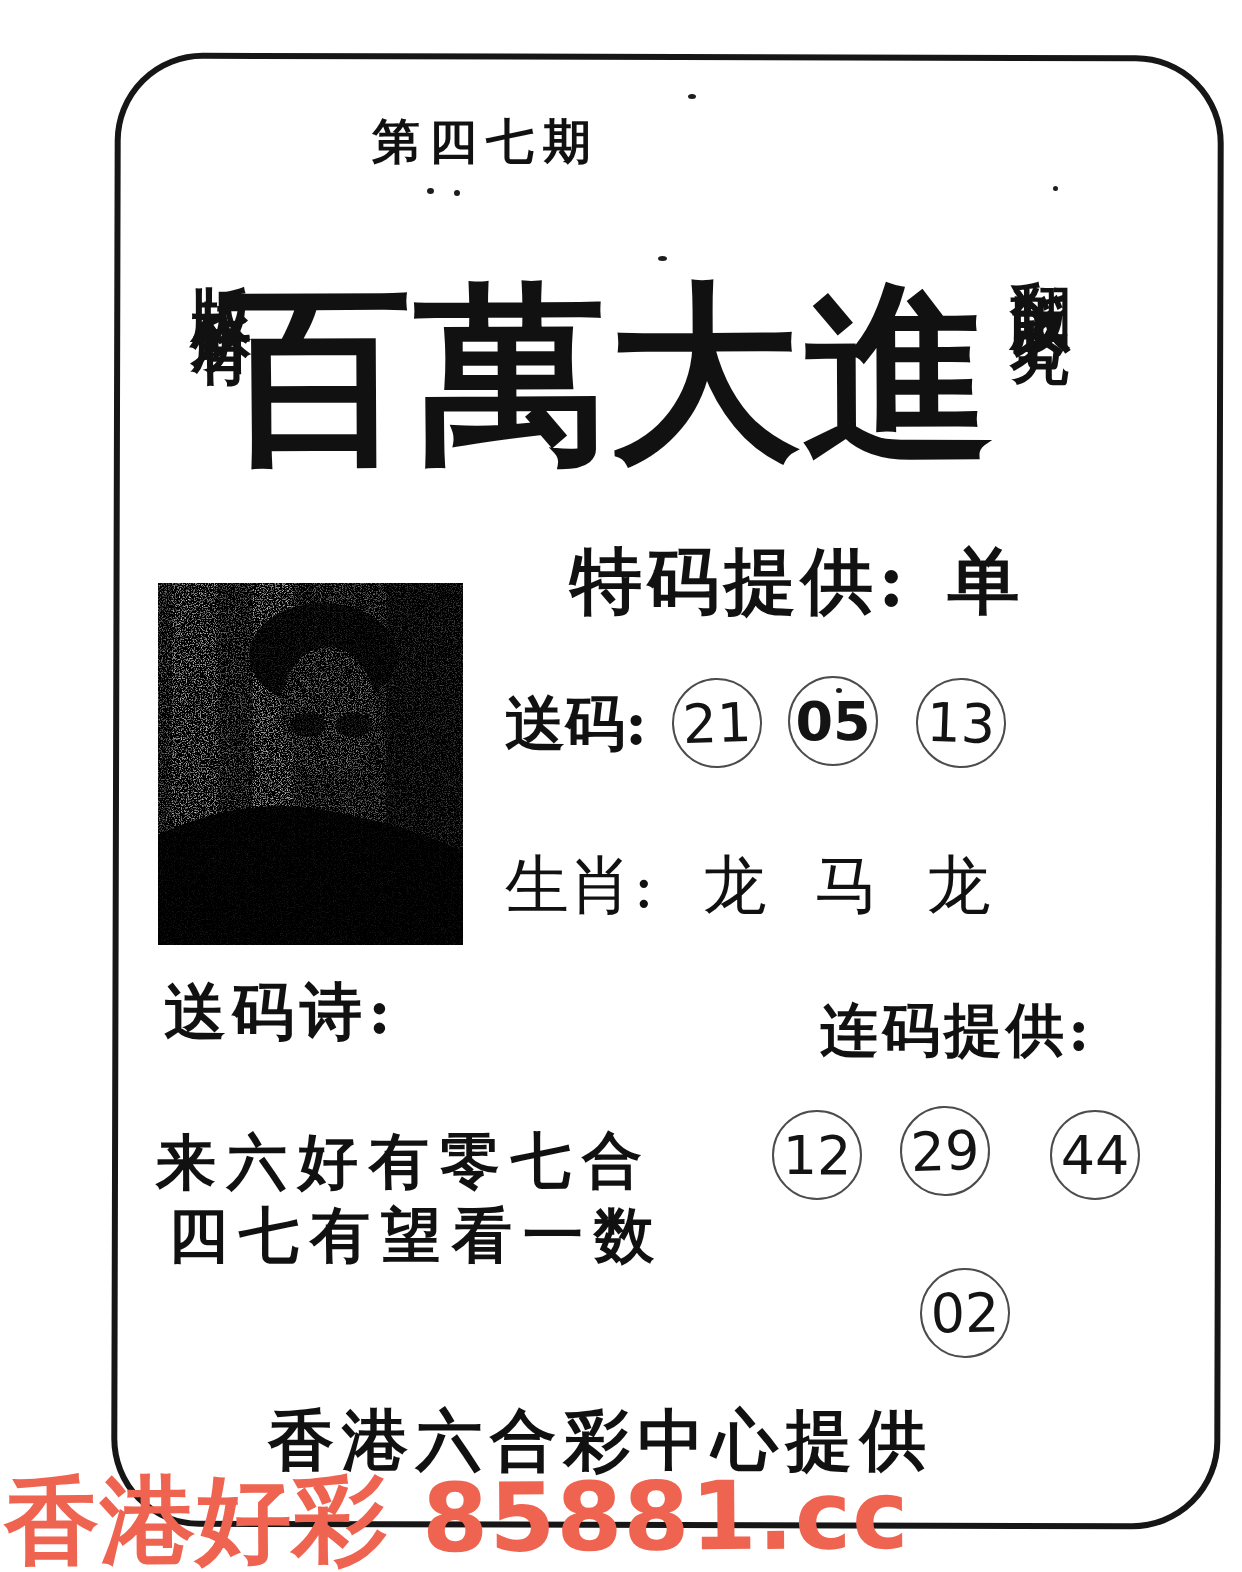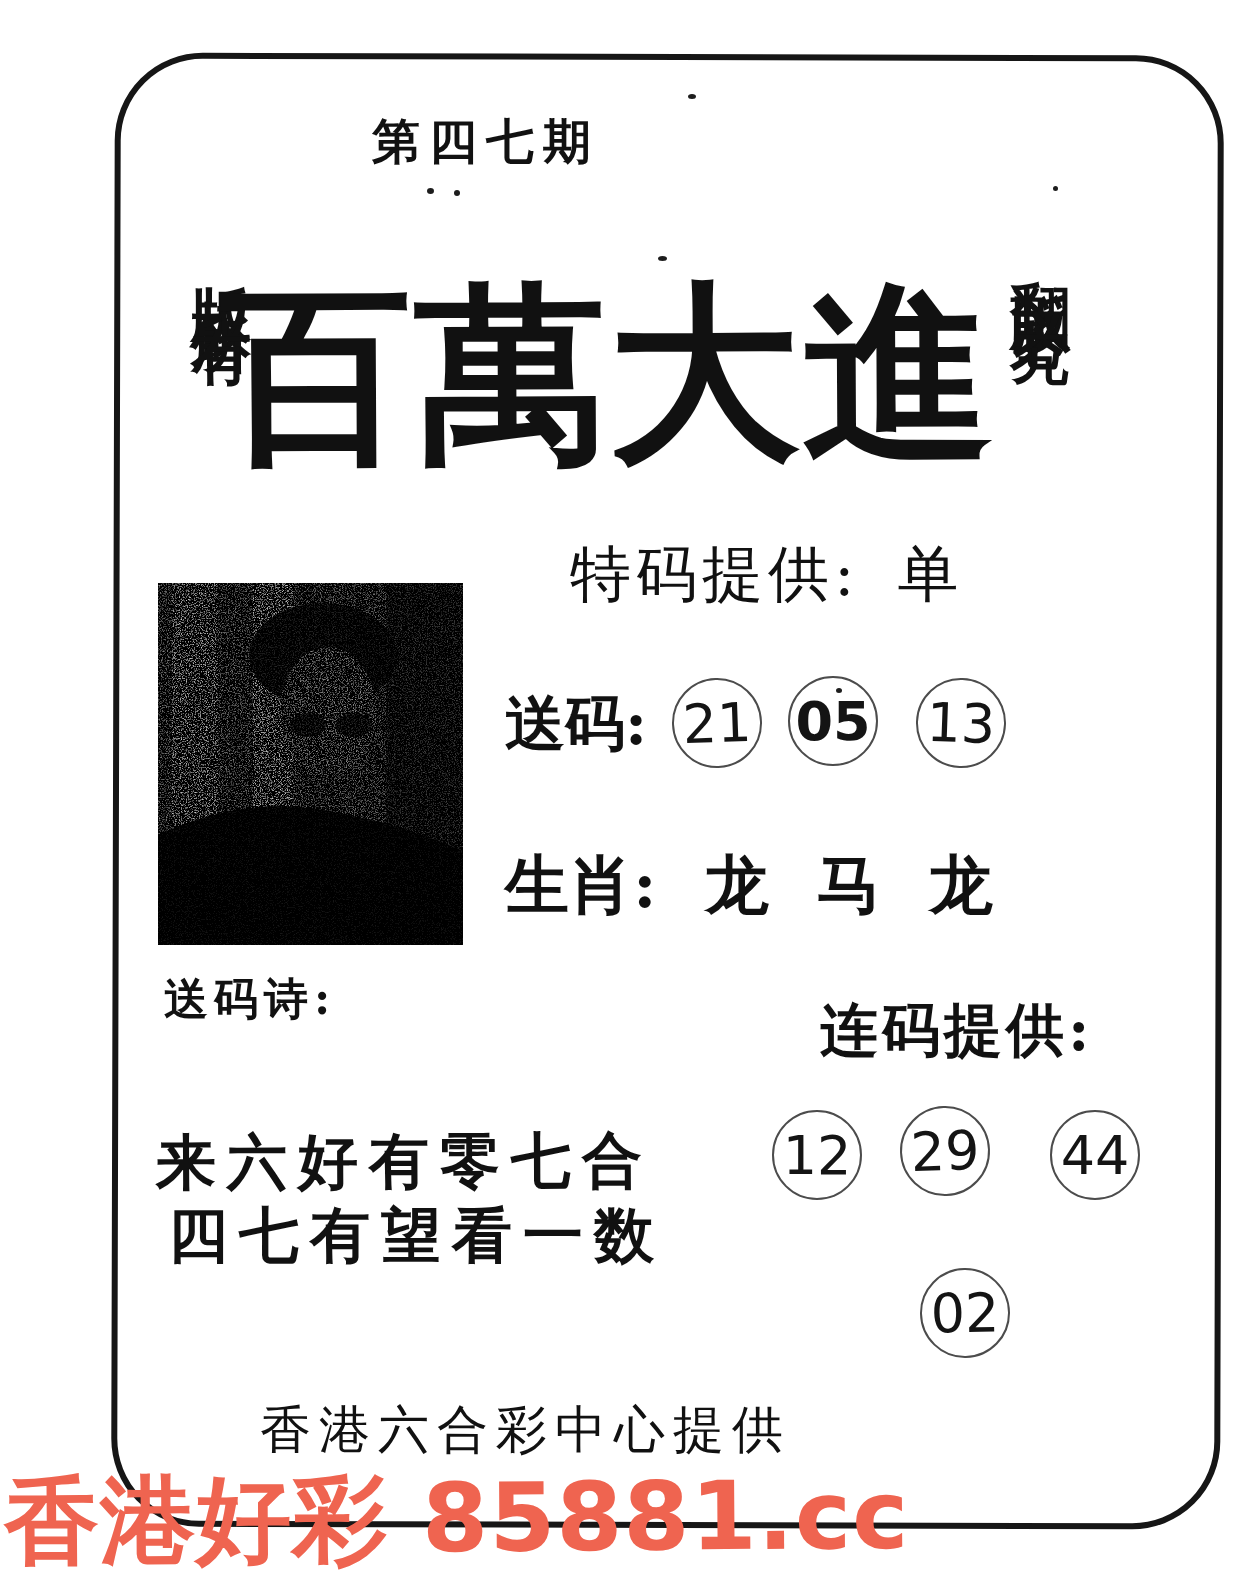--- a/index.html
+++ b/index.html
@@ -31,36 +31,36 @@
   .vert.left{left:181px;top:238px;}
   .vert.right{left:1000px;top:232px;}
   .main-title{
     position:absolute;left:220px;top:248px;
     font-size:192px;font-weight:900;letter-spacing:2px;white-space:nowrap;
     transform:rotate(-0.3deg);
     font-family:"DejaVu Serif","Liberation Serif",serif;
   }
   .special-line{
     position:absolute;left:570px;top:534px;
-    font-size:61px;font-weight:400;letter-spacing:5px;white-space:nowrap;
+    font-size:72px;font-weight:700;letter-spacing:5px;white-space:nowrap;
   }
   .special-line .value{margin-left:38px;}
   .row-label{
     position:absolute;font-weight:600;white-space:nowrap;
   }
   .songma-label{left:505px;top:684px;font-size:60px;}
   .zodiac-line{
     position:absolute;left:505px;top:842px;
-    font-size:64px;font-weight:700;white-space:nowrap;
+    font-size:64px;font-weight:400;white-space:nowrap;
   }
   .zodiac-line .z{margin-left:48px;}
   .photo{
     position:absolute;left:158px;top:583px;width:305px;height:362px;
   }
-  .poem-title{left:164px;top:970px;font-size:44px;letter-spacing:6px;}
+  .poem-title{left:164px;top:970px;font-size:62px;letter-spacing:6px;}
   .poem-line{
     position:absolute;font-size:60px;font-weight:600;letter-spacing:11px;white-space:nowrap;
   }
   .poem-1{left:148px;top:1048px;}
   .poem-2{left:156px;top:1122px;transform:rotate(-0.3deg);}
   .poem-3{left:168px;top:1196px;}
   .lianma-label{left:820px;top:992px;font-size:58px;letter-spacing:4px;}
   .num-circle{
     position:absolute;width:90px;height:90px;
     border:2px solid #4c4c4c;border-radius:50%;
@@ -72,22 +72,22 @@
   .c21{left:672px;top:678px;transform:rotate(-2deg);}
   .c05{left:788px;top:676px;font-weight:bold;}
   .c13{left:916px;top:678px;transform:rotate(2deg);}
   .c12{left:772px;top:1110px;}
   .c29{left:900px;top:1106px;transform:rotate(-2deg);}
   .c44{left:1050px;top:1110px;}
   .c09{left:778px;top:1264px;}
   .c02{left:920px;top:1268px;transform:rotate(-1deg);}
   .c16{left:1056px;top:1262px;}
   .provider{
-    position:absolute;left:260px;top:1396px;
-    font-size:51px;font-weight:400;letter-spacing:8px;white-space:nowrap;
+    position:absolute;left:268px;top:1396px;
+    font-size:66px;font-weight:700;letter-spacing:8px;white-space:nowrap;
   }
   .watermark{
     position:absolute;left:4px;top:1456px;
     font-family:"DejaVu Sans","Liberation Sans",sans-serif;
     font-size:95px;font-weight:800;letter-spacing:1px;white-space:nowrap;
     transform:rotate(-0.4deg);
   }
   .speck{position:absolute;background:#1d1d1d;border-radius:50%;}
   .sp1{left:427px;top:188px;width:7px;height:6px;}
   .sp2{left:454px;top:190px;width:6px;height:6px;}

